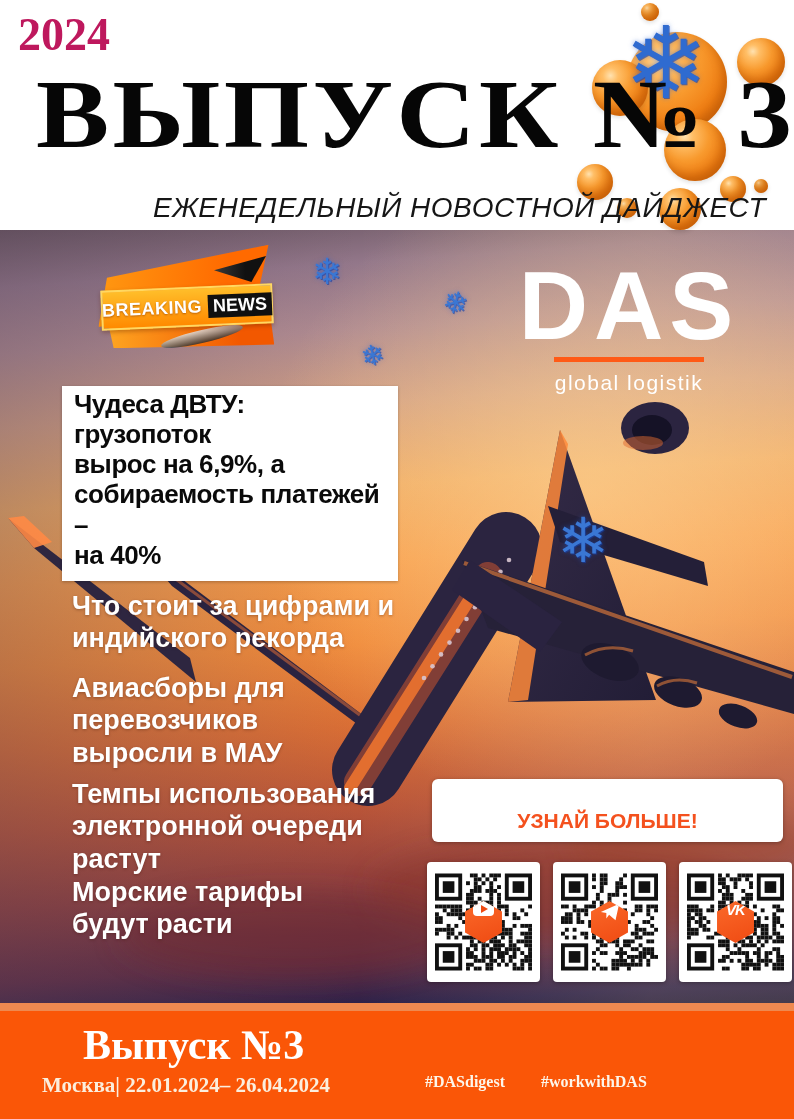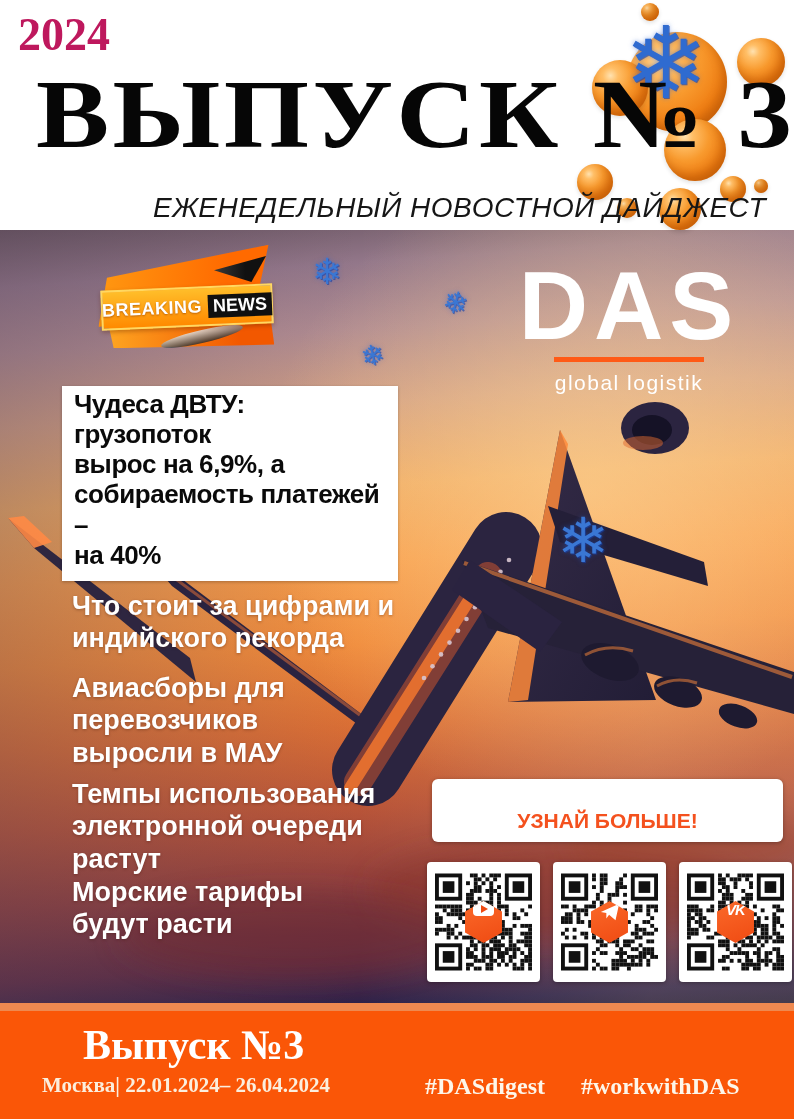--- a/index.html
+++ b/index.html
@@ -74,21 +74,21 @@
         clip-path:polygon(50% 0, 94% 25%, 94% 75%, 50% 100%, 6% 75%, 6% 25%);font-style:italic;}
   .yt-box{width:21px;height:15px;background:#fff;border-radius:4px;display:flex;align-items:center;justify-content:center;}
   .yt-tri{width:0;height:0;border-left:7px solid #ef4a12;border-top:4.5px solid transparent;border-bottom:4.5px solid transparent;margin-left:2px;}
   .vk-txt{color:#fff;font-size:15px;font-weight:900;letter-spacing:-1px;}
   
   .strip{position:absolute;left:0;top:1003px;width:794px;height:8px;background:#ee8950;}
   .footer{position:absolute;left:0;top:1011px;width:794px;height:108px;background:#fa5607;
         font-family:"Liberation Serif","DejaVu Serif",serif;color:#fff;}
   .footer .issue{position:absolute;left:42px;top:10px;font-size:42px;font-weight:bold;margin-left:41px;}
   .footer .meta{position:absolute;left:42px;top:62px;font-size:21px;font-weight:bold;color:#fbeedd;}
-  .footer .tags{position:absolute;left:425px;top:62px;display:flex;gap:36px;font-size:24px;font-weight:bold;color:#fdf6ea;}
+  .footer .tags{position:absolute;left:425px;top:62px;display:flex;gap:36px;font-size:16px;font-weight:bold;color:#fdf6ea;}
 </style>
 </head>
 <body>
 
 <div class="page">
 
   <div class="year">2024</div>
 
 
   <span class="ball" style="left:627px;top:32px;width:100px;height:100px;"></span>

